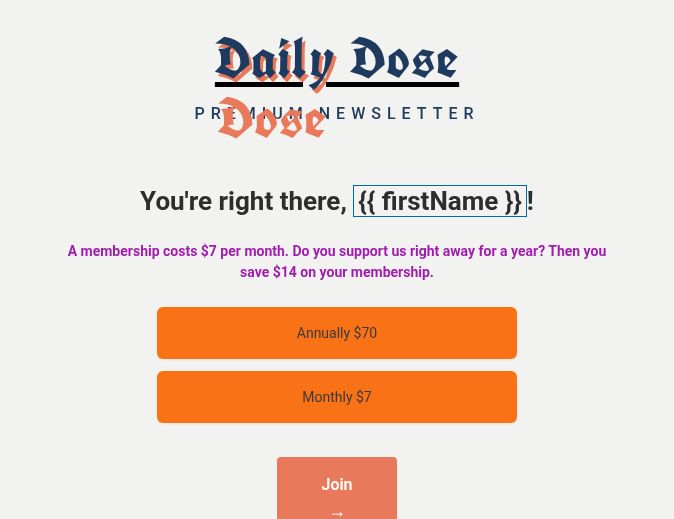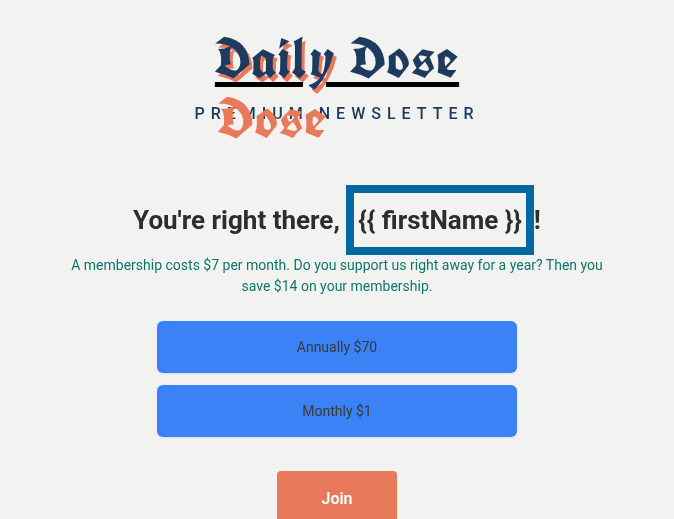--- a/index.html
+++ b/index.html
@@ -51,41 +51,42 @@
       margin-top: 18px;
       font-weight: 500;
     }
     .headline {
       margin-top: 62px;
       font-size: 26px;
       font-weight: 700;
       color: #2d2d2d;
     }
     .placeholder-box {
-      border: 8px solid #0369a1;
-      padding: 12px 4px;
+      border: 1px solid #0369a1;
+      padding: 0 4px;
       display: inline-block;
     }
     .description {
-      margin-top: 0;
-      color: #0f766e;
+      margin-top: 24px;
+      color: #a21caf;
       font-size: 14px;
       text-align: center;
       max-width: 560px;
       line-height: 1.5;
+      font-weight: bold;
     }
     .options {
       margin-top: 24px;
       display: flex;
       flex-direction: column;
       gap: 12px;
       width: 360px;
     }
     .option-btn {
-      background: #3b82f6;
+      background: #f97316;
       border: none;
       border-radius: 6px;
       padding: 18px;
       font-size: 14px;
       color: #3a3a3a;
       cursor: pointer;
       box-shadow: 0 1px 2px rgba(0,0,0,0.08);
       font-family: inherit;
     }
     .join-btn {
@@ -119,19 +120,19 @@
 <div class="tagline">PREMIUM NEWSLETTER</div>
 
 <div class="headline">
   <span>You're right there, </span><span class="placeholder-box">{{ firstName }}</span><span>!</span>
 </div>
 
 <div class="description">A membership costs $7 per month. Do you support us right away for a year? Then you save $14 on your membership.</div>
 
 <div class="options">
   <button class="option-btn">Annually $70</button>
-  <button class="option-btn">Monthly $1</button>
+  <button class="option-btn">Monthly $7</button>
 </div>
 
 <button class="join-btn">
   <span>Join</span>
   <span class="arrow">→</span>
 </button>
 
 </body></html>

